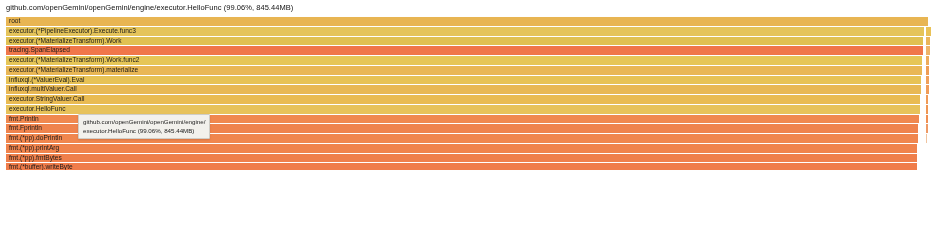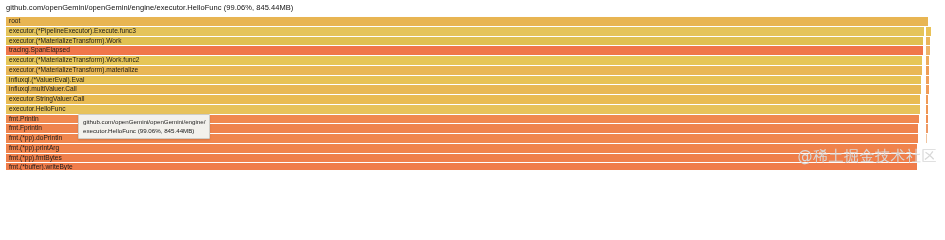--- a/index.html
+++ b/index.html
@@ -156,15 +156,14 @@
       <div class="sibling" style="left: 925.938px; width: 2.799px; top: 114.5px; height: 8.9px; background: rgb(240, 143, 82);"></div>
       <div class="sibling" style="left: 925.938px; width: 2.799px; top: 124.25px; height: 8.9px; background: rgb(238, 154, 102);"></div>
       <div class="sibling" style="left: 925.938px; width: 2.3325px; top: 134px; height: 8.9px; background: rgb(240, 196, 160);"></div>
     </div>
 
   <div id="tooltip" style="left: 78px; top: 114px;">
     <span class="tip-line">github.com/openGemini/openGemini/engine/</span>
     <span class="tip-line">executor.HelloFunc (99.06%, 845.44MB)</span>
   </div>
 
-  <div id="watermark">@稀土掘金技术社区</div>
 
 </div>
 
 </body></html>

